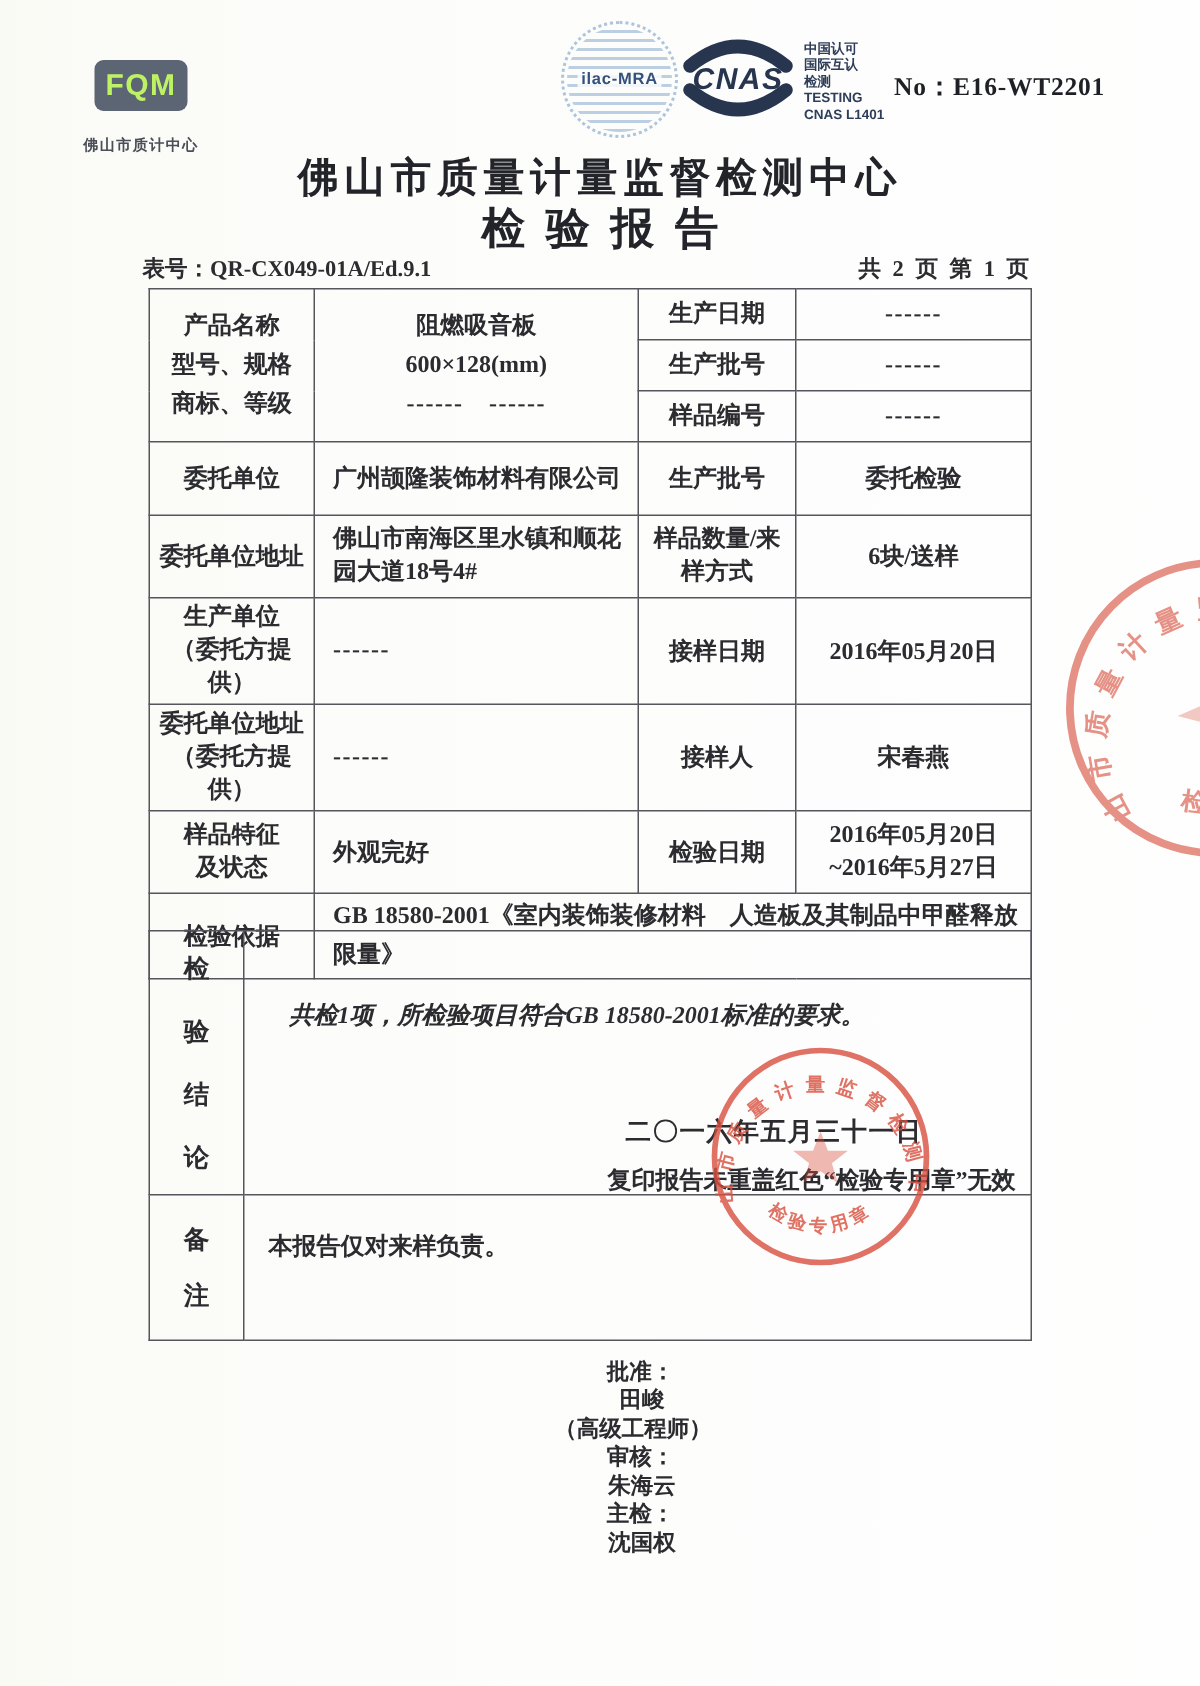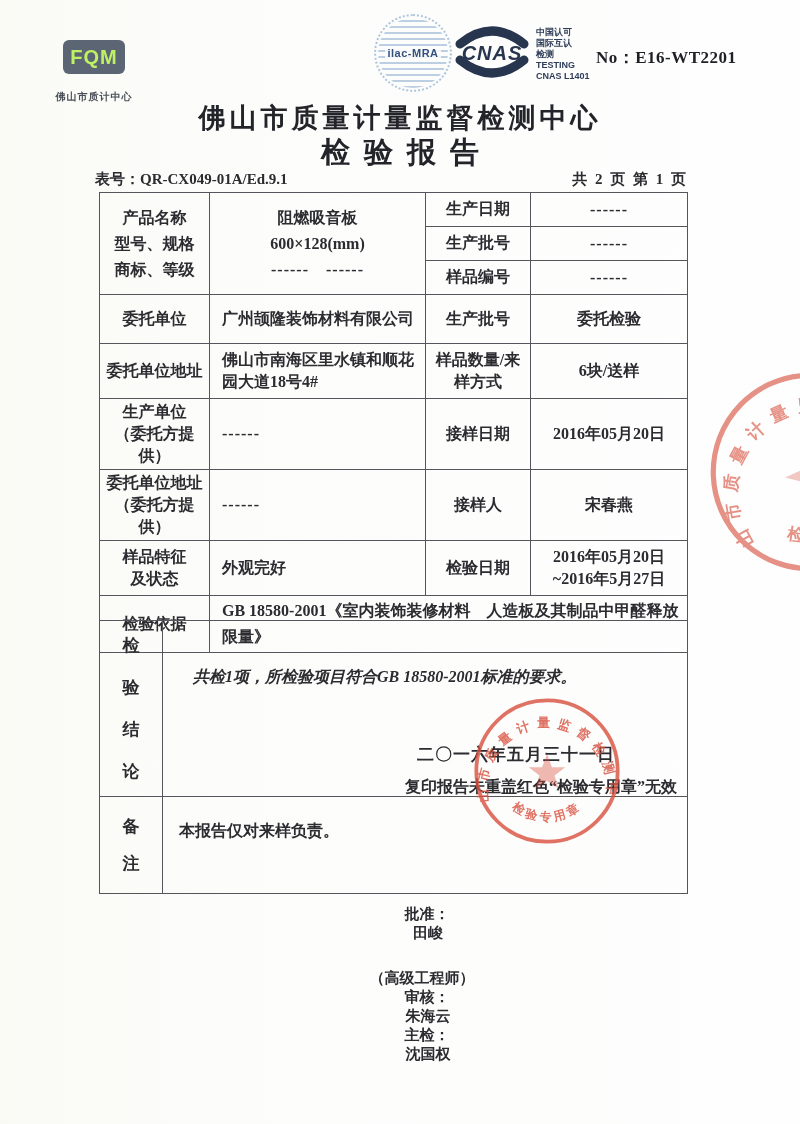--- a/index.html
+++ b/index.html
@@ -63,21 +63,21 @@
   .remark-text{position:absolute;left:16px;top:24px;font-size:16px;font-weight:bold;}
   
   .stamp{position:absolute;pointer-events:none;}
   .stamp-center{left:471px;top:695px;width:152px;height:152px;opacity:.8;}
   .stamp-edge{left:706px;top:368px;width:208px;height:208px;opacity:.62;transform:rotate(-24deg);}
   
   .sig-row{position:absolute;left:97px;top:905px;width:660px;height:46px;
     display:flex;align-items:center;font-size:15px;font-weight:bold;white-space:nowrap;flex-direction:column;}
   .sig-row .name{margin-left:2px;text-align:center;}
   .sig-svg{margin:0 2px;}
-  .sig-title{margin-left:16px;margin-right:26px;margin-top:26px;}
+  .sig-title{margin-left:16px;margin-right:26px;}
   .gap1{width:26px;}
 </style>
 </head>
 <body>
 
 <div class="sheet">
 
   <div class="fqm">
     <div class="fqm-box">FQM</div>
     <div class="fqm-cap">佛山市质计中心</div>

